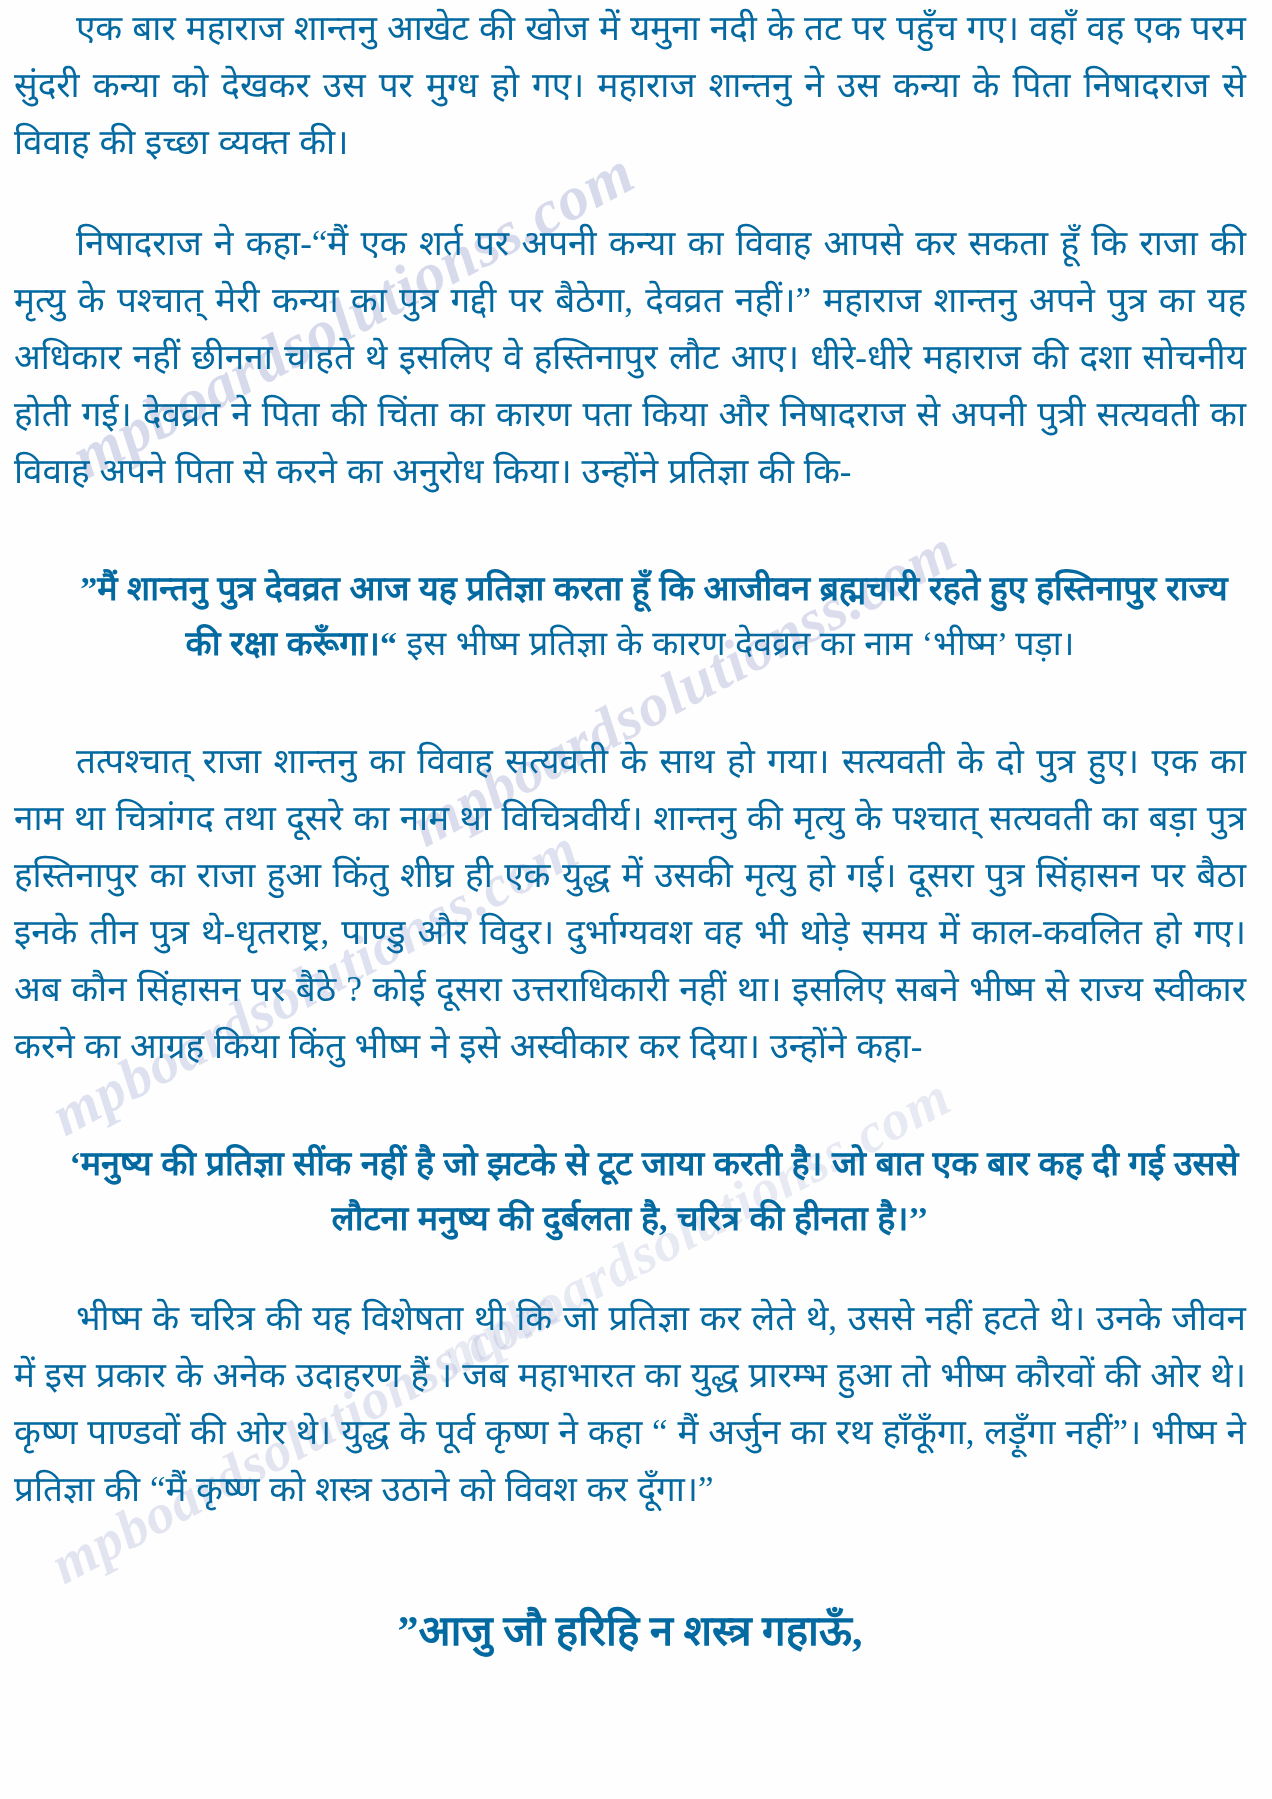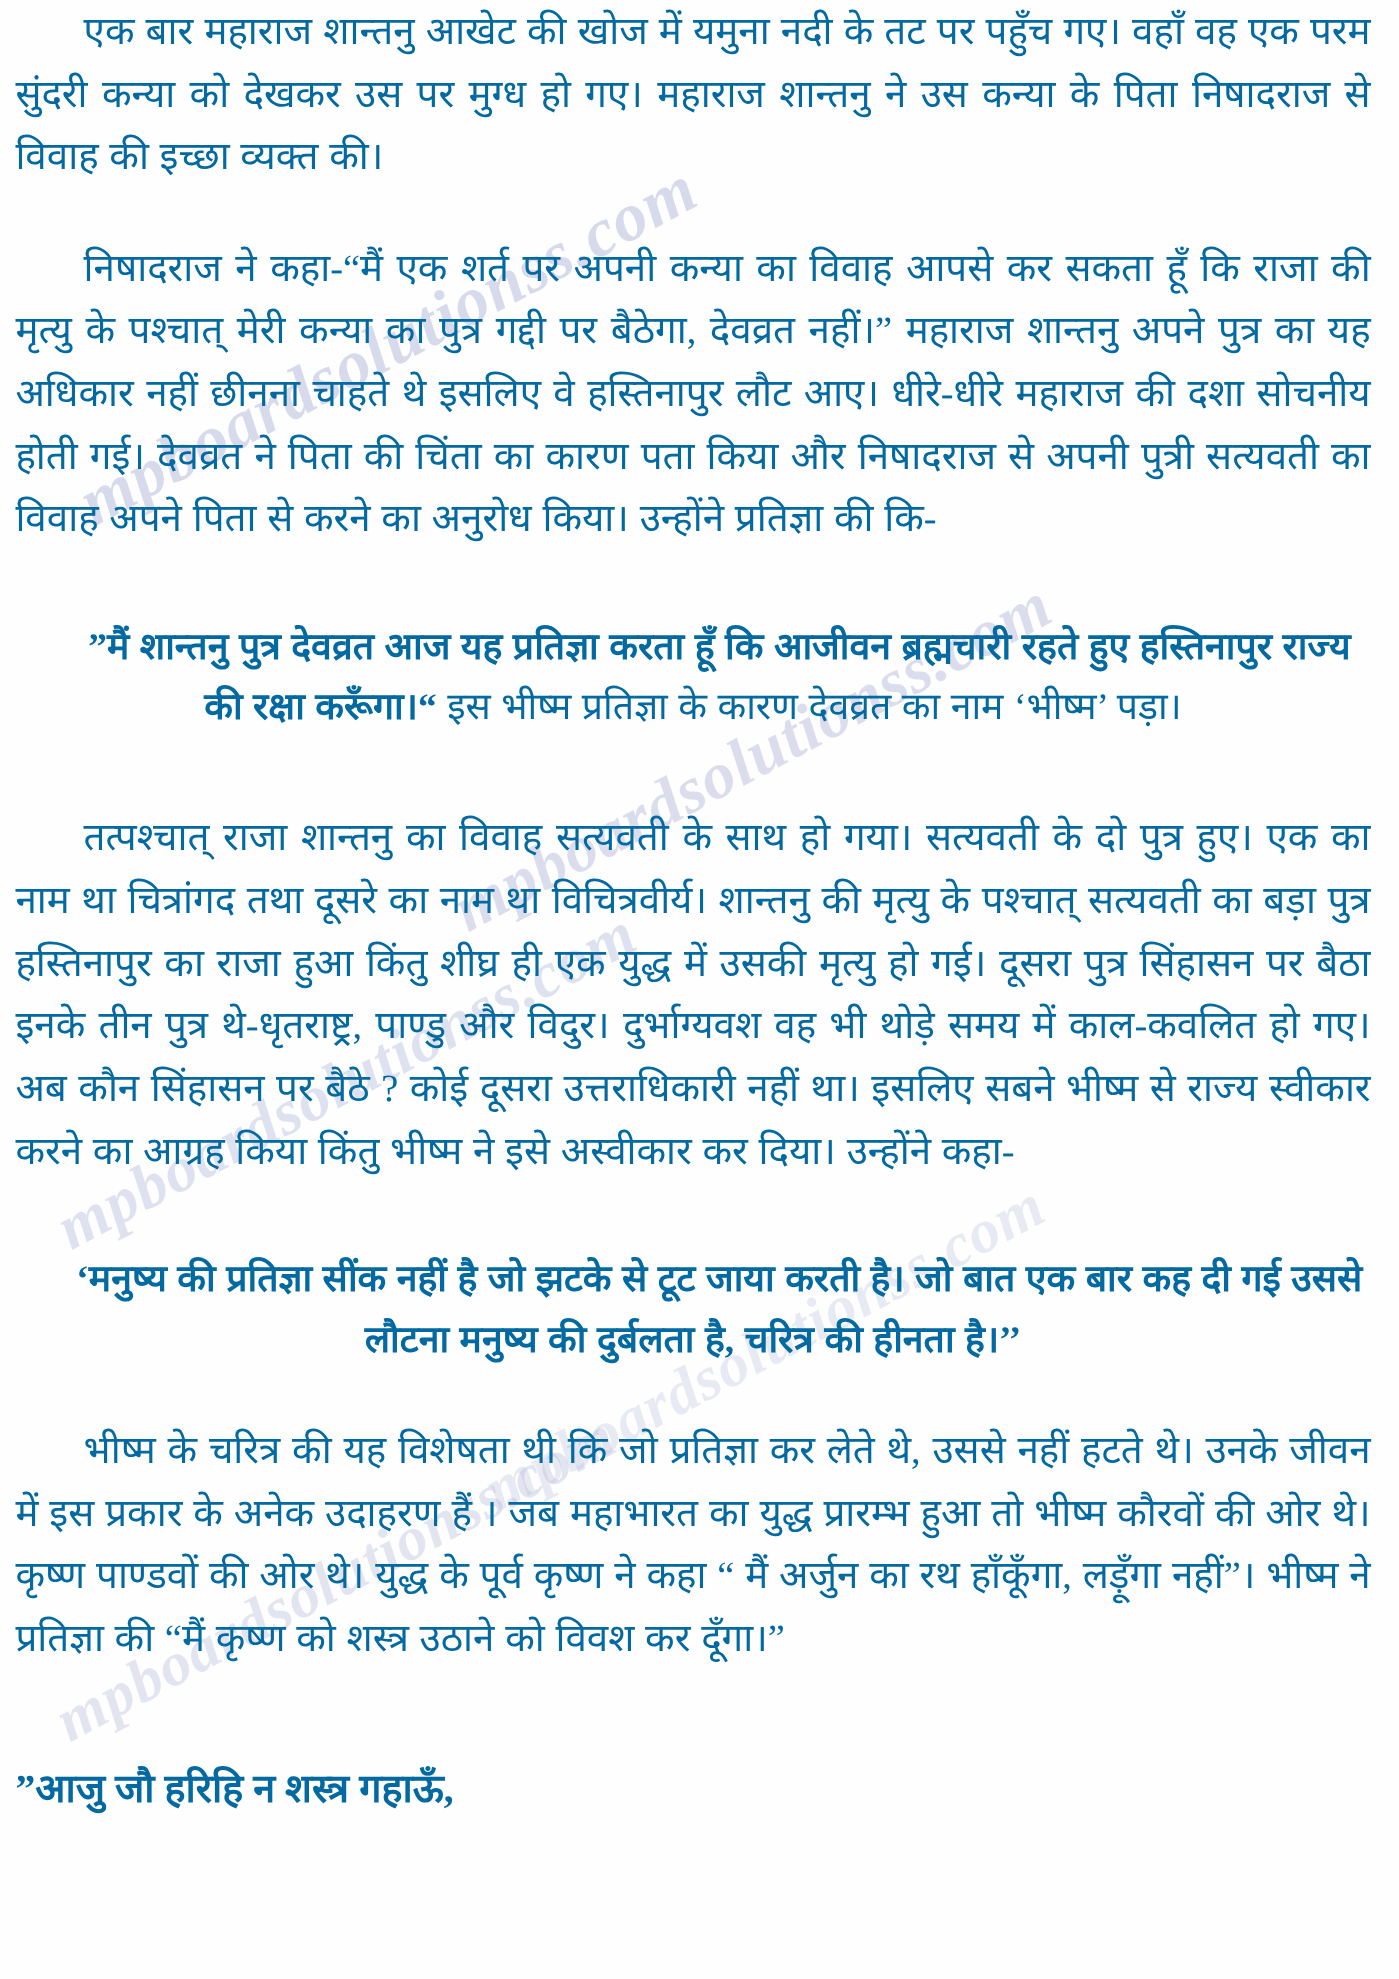--- a/index.html
+++ b/index.html
@@ -75,23 +75,23 @@
     text-align: center;
     text-indent: 48px;
     word-spacing: 1px;
   }
 
   .quote .normal {
     font-weight: normal;
   }
 
   .verse {
-    font-size: 36px;
+    font-size: 42px;
     font-weight: bold;
-    text-align: left;
+    text-align: center;
     line-height: 1.6;
   }
   .gap-md { height: 44px; }
   .gap-lg { height: 62px; }
   .gap-xl { height: 80px; }
 </style>
 </head>
 <body>
 
 <div class="page">

